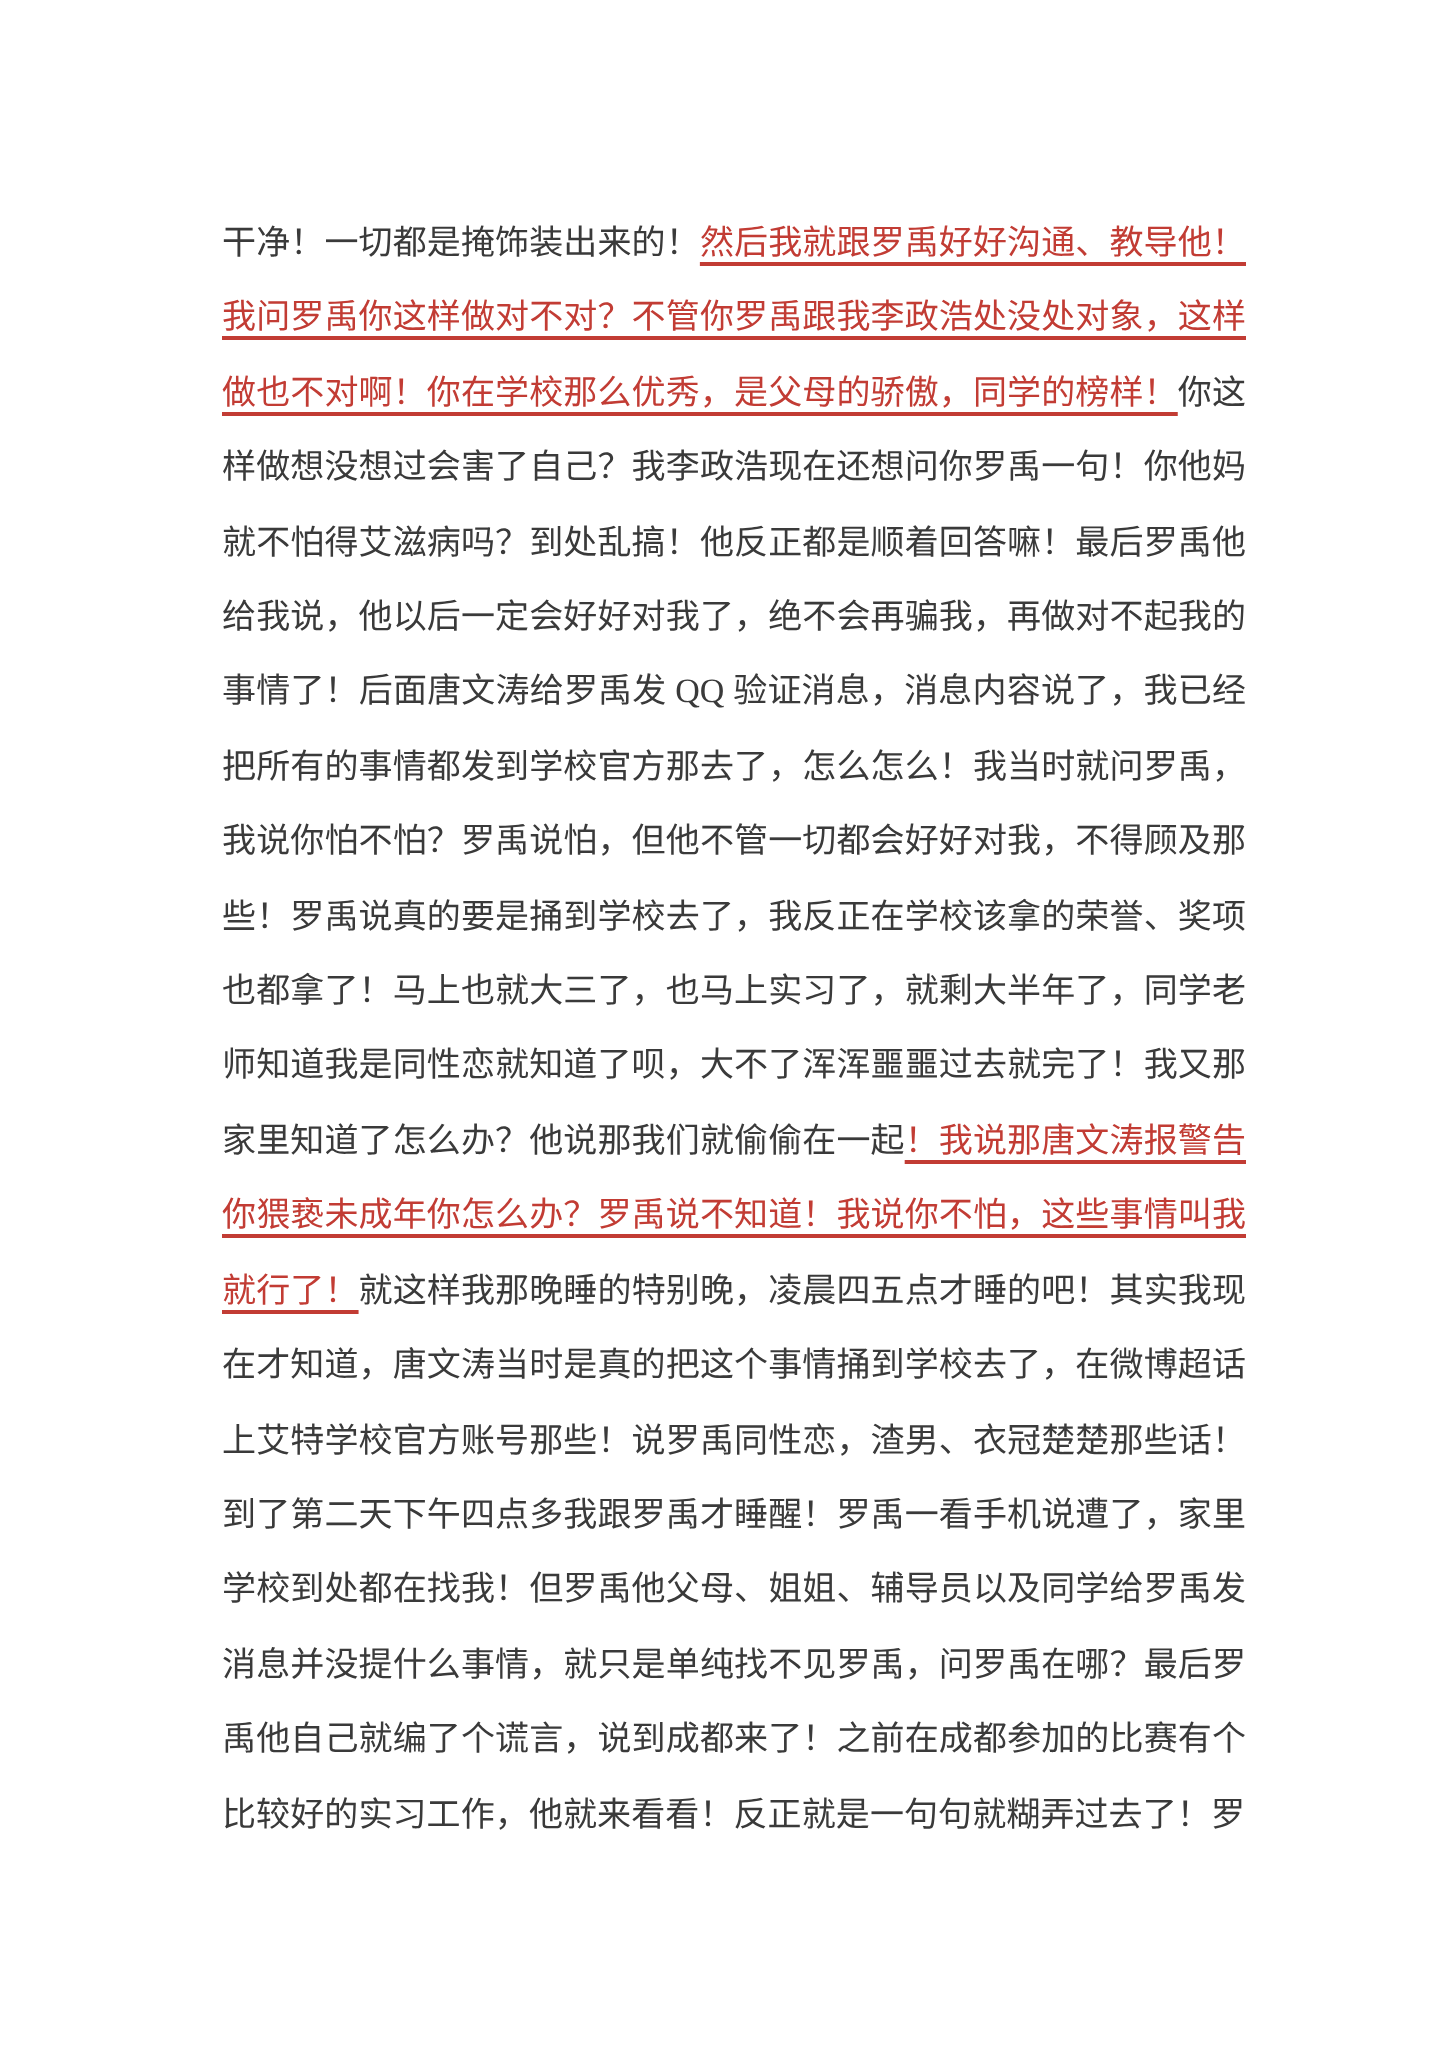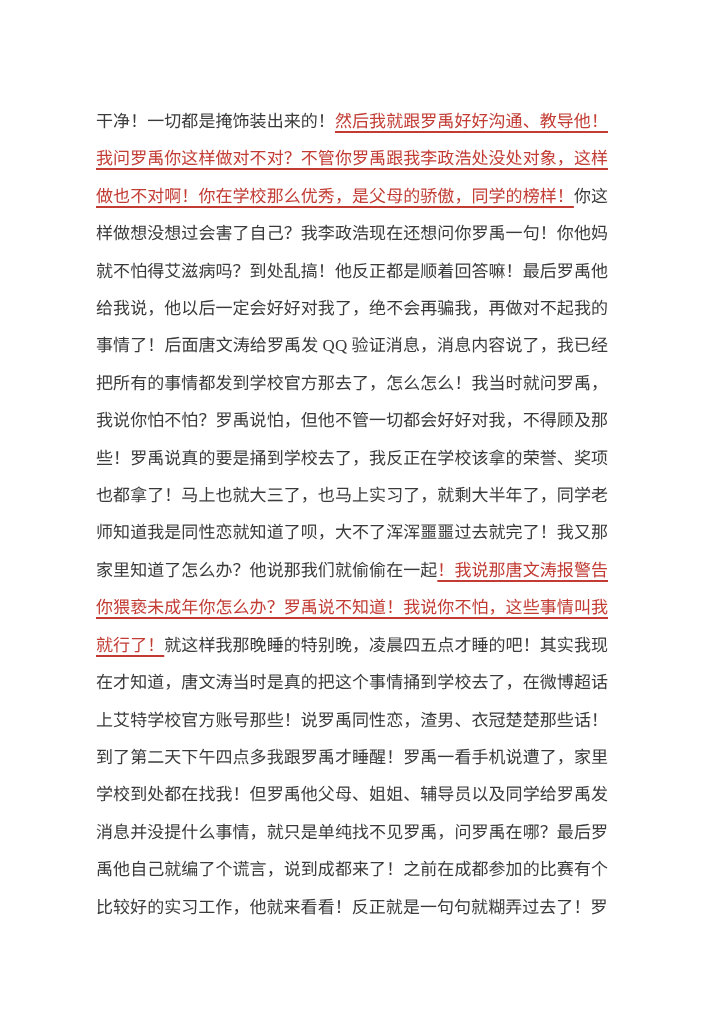--- a/index.html
+++ b/index.html
@@ -9,21 +9,21 @@
   }
   .page {
     position: relative;
     width: 724px;
     height: 1024px;
     background: #ffffff;
     overflow: hidden;
   }
   .text-block {
     position: absolute;
-    left: 96px;
+    left: 111px;
     top: 86px;
     width: 512px;
     font-family: "Liberation Serif", "DejaVu Serif", serif;
     font-size: 17px;
     line-height: 37.4px;
     color: #3a3a3a;
     text-align: justify;
     letter-spacing: 0.05px;
   }
   .seg {

